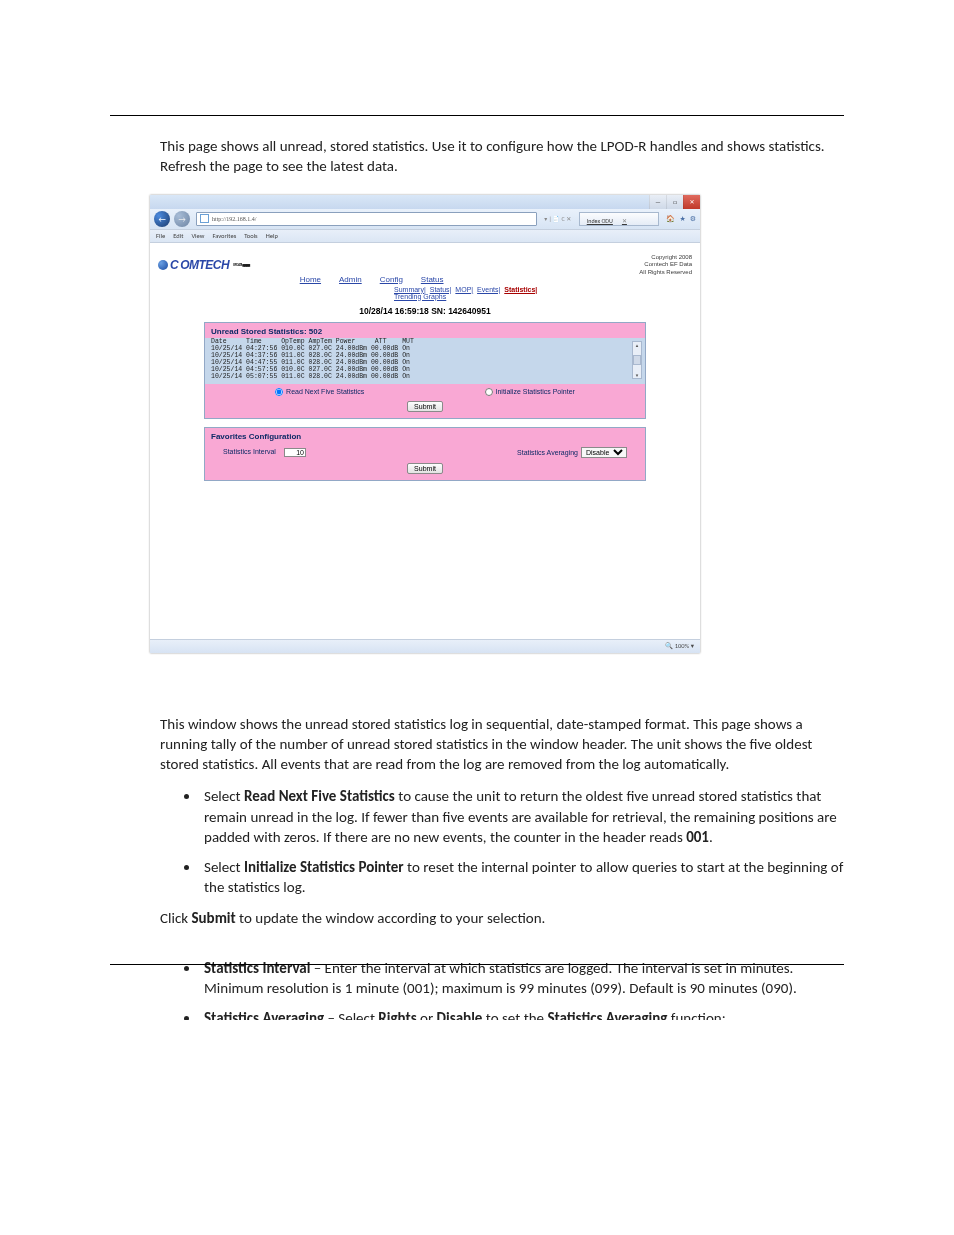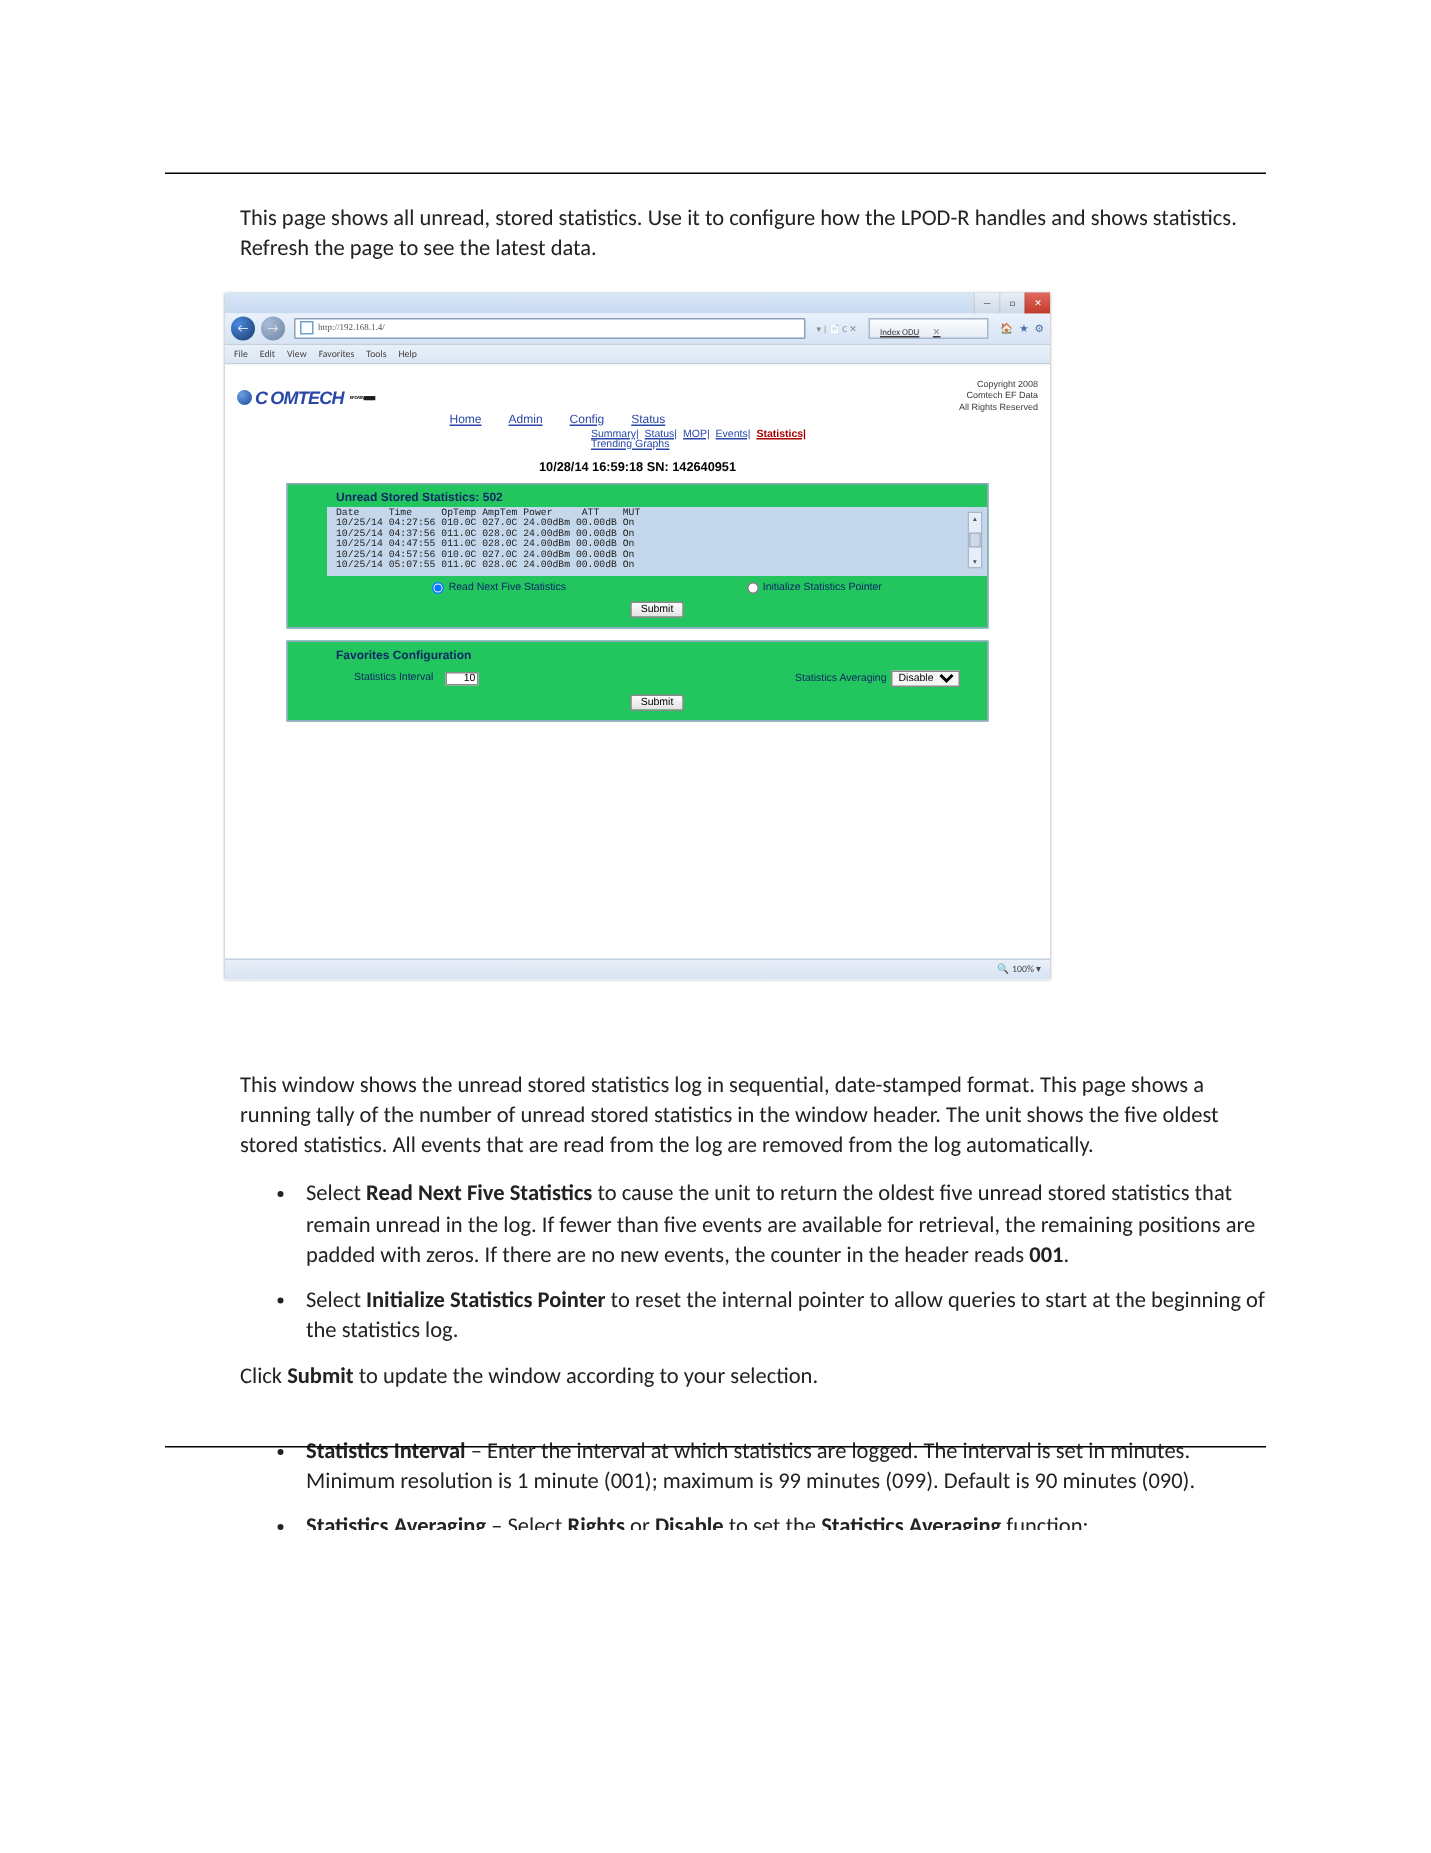--- a/index.html
+++ b/index.html
@@ -214,25 +214,24 @@
   .stamp {
     text-align:center;
     font-weight:700;
     font-size:8.5px;
     margin:6px 0 6px 0;
     color:#000;
   }
   .panel {
     margin: 4px auto 8px auto;
     width: 440px;
-    background:#22c55e;
+    background:#f9a8d4;
     border:1px solid #92a8c6;
     font-size: 7px;
     position: relative;
-    padding-left: 26px;
   }
   .panel .title {
     color:#0d2a66;
     font-weight:700;
     padding:4px 6px 2px 6px;
     font-size:8px;
   }
   .panel .mono {
     font-family: "Courier New", monospace;
     font-size:6.5px;

